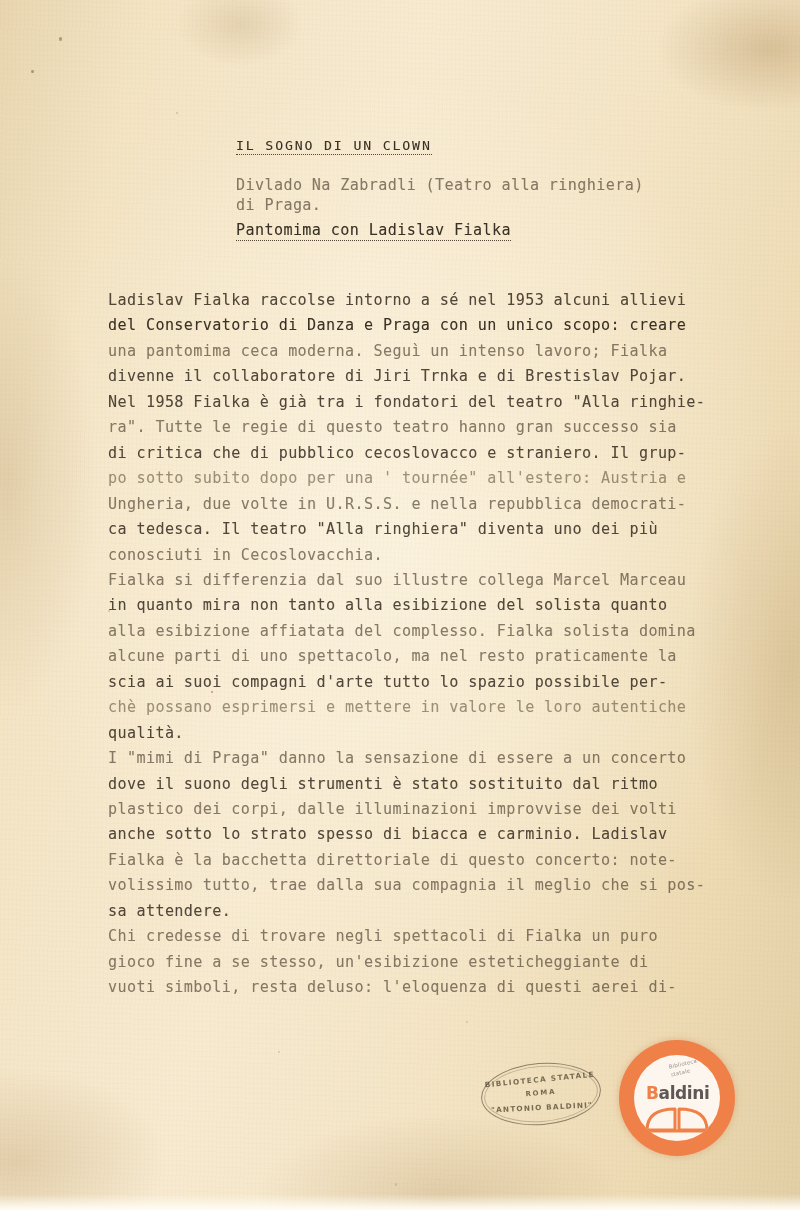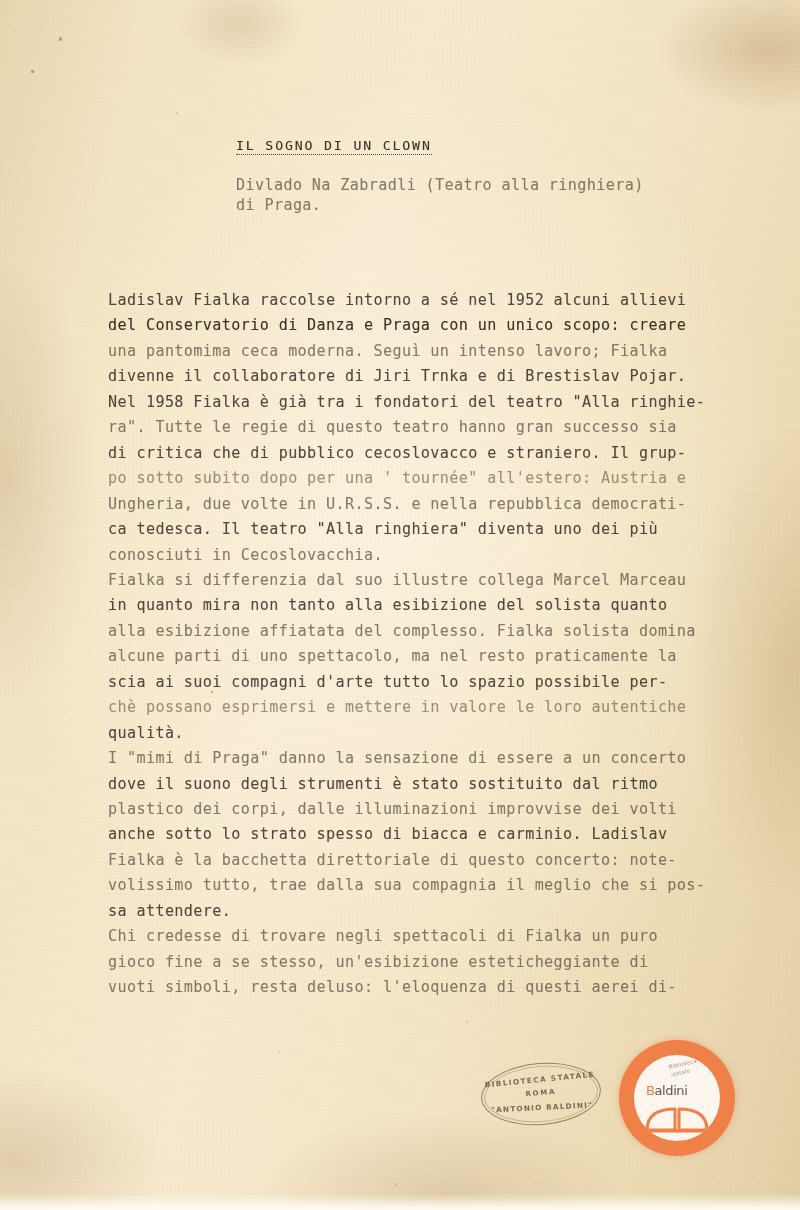--- a/index.html
+++ b/index.html
@@ -162,22 +162,22 @@
     line-height: 1.55;
     letter-spacing: .2px;
     transform: rotate(-13deg);
     transform-origin: left top;
   }
   #baldini-logo .word {
     position: absolute;
     top: 28px;
     left: 12px;
     font-family: "DejaVu Sans", sans-serif;
-    font-weight: normal;
-    font-size: 13px;
+    font-weight: bold;
+    font-size: 17px;
     letter-spacing: -0.4px;
     color: #5d5855;
   }
   #baldini-logo .word .b { color: #ef8048; }
   #baldini-logo .book {
     position: absolute;
     left: 7px;
     top: 50px;
     width: 72px;
     height: 30px;
@@ -209,23 +209,24 @@
   <div class="speck" style="left:211px;top:691px;width:2px;height:2px;background:rgba(175,70,40,.55);"></div>
 
   <div id="typed">
 
     <div class="tx hdr strong hdrline ul" style="top:137px;">IL SOGNO DI UN CLOWN</div>
 
     <div class="tx hdrline faded" style="top:176px;">Divlado Na Zabradli (Teatro alla ringhiera)</div>
 
     <div class="tx hdrline faded" style="top:196px;">di Praga.</div>
 
+    <div class="tx hdrline strong ul" style="top:221px;">Pantomima con Ladislav Fialka</div>
 
     <div id="body-lines">
-        <div class="tx bodyline " style="top: 291px;">Ladislav Fialka raccolse intorno a sé nel 1952 alcuni allievi</div>
+        <div class="tx bodyline " style="top: 291px;">Ladislav Fialka raccolse intorno a sé nel 1953 alcuni allievi</div>
         <div class="tx bodyline strong" style="top: 316.4px;">del Conservatorio di Danza e Praga con un unico scopo: creare</div>
         <div class="tx bodyline faded" style="top: 341.9px;">una pantomima ceca moderna. Seguì un intenso lavoro; Fialka</div>
         <div class="tx bodyline " style="top: 367.4px;">divenne il collaboratore di Jiri Trnka e di Brestislav Pojar.</div>
         <div class="tx bodyline " style="top: 392.8px;">Nel 1958 Fialka è già tra i fondatori del teatro "Alla ringhie-</div>
         <div class="tx bodyline faded" style="top: 418.3px;">ra". Tutte le regie di questo teatro hanno gran successo sia</div>
         <div class="tx bodyline " style="top: 443.7px;">di critica che di pubblico cecoslovacco e straniero. Il grup-</div>
         <div class="tx bodyline fainter" style="top: 469.1px;">po sotto subito dopo per una ' tournée" all'estero: Austria e</div>
         <div class="tx bodyline faded" style="top: 494.6px;">Ungheria, due volte in U.R.S.S. e nella repubblica democrati-</div>
         <div class="tx bodyline " style="top: 520px;">ca tedesca. Il teatro "Alla ringhiera" diventa uno dei più</div>
         <div class="tx bodyline faded" style="top: 545.5px;">conosciuti in Cecoslovacchia.</div>

